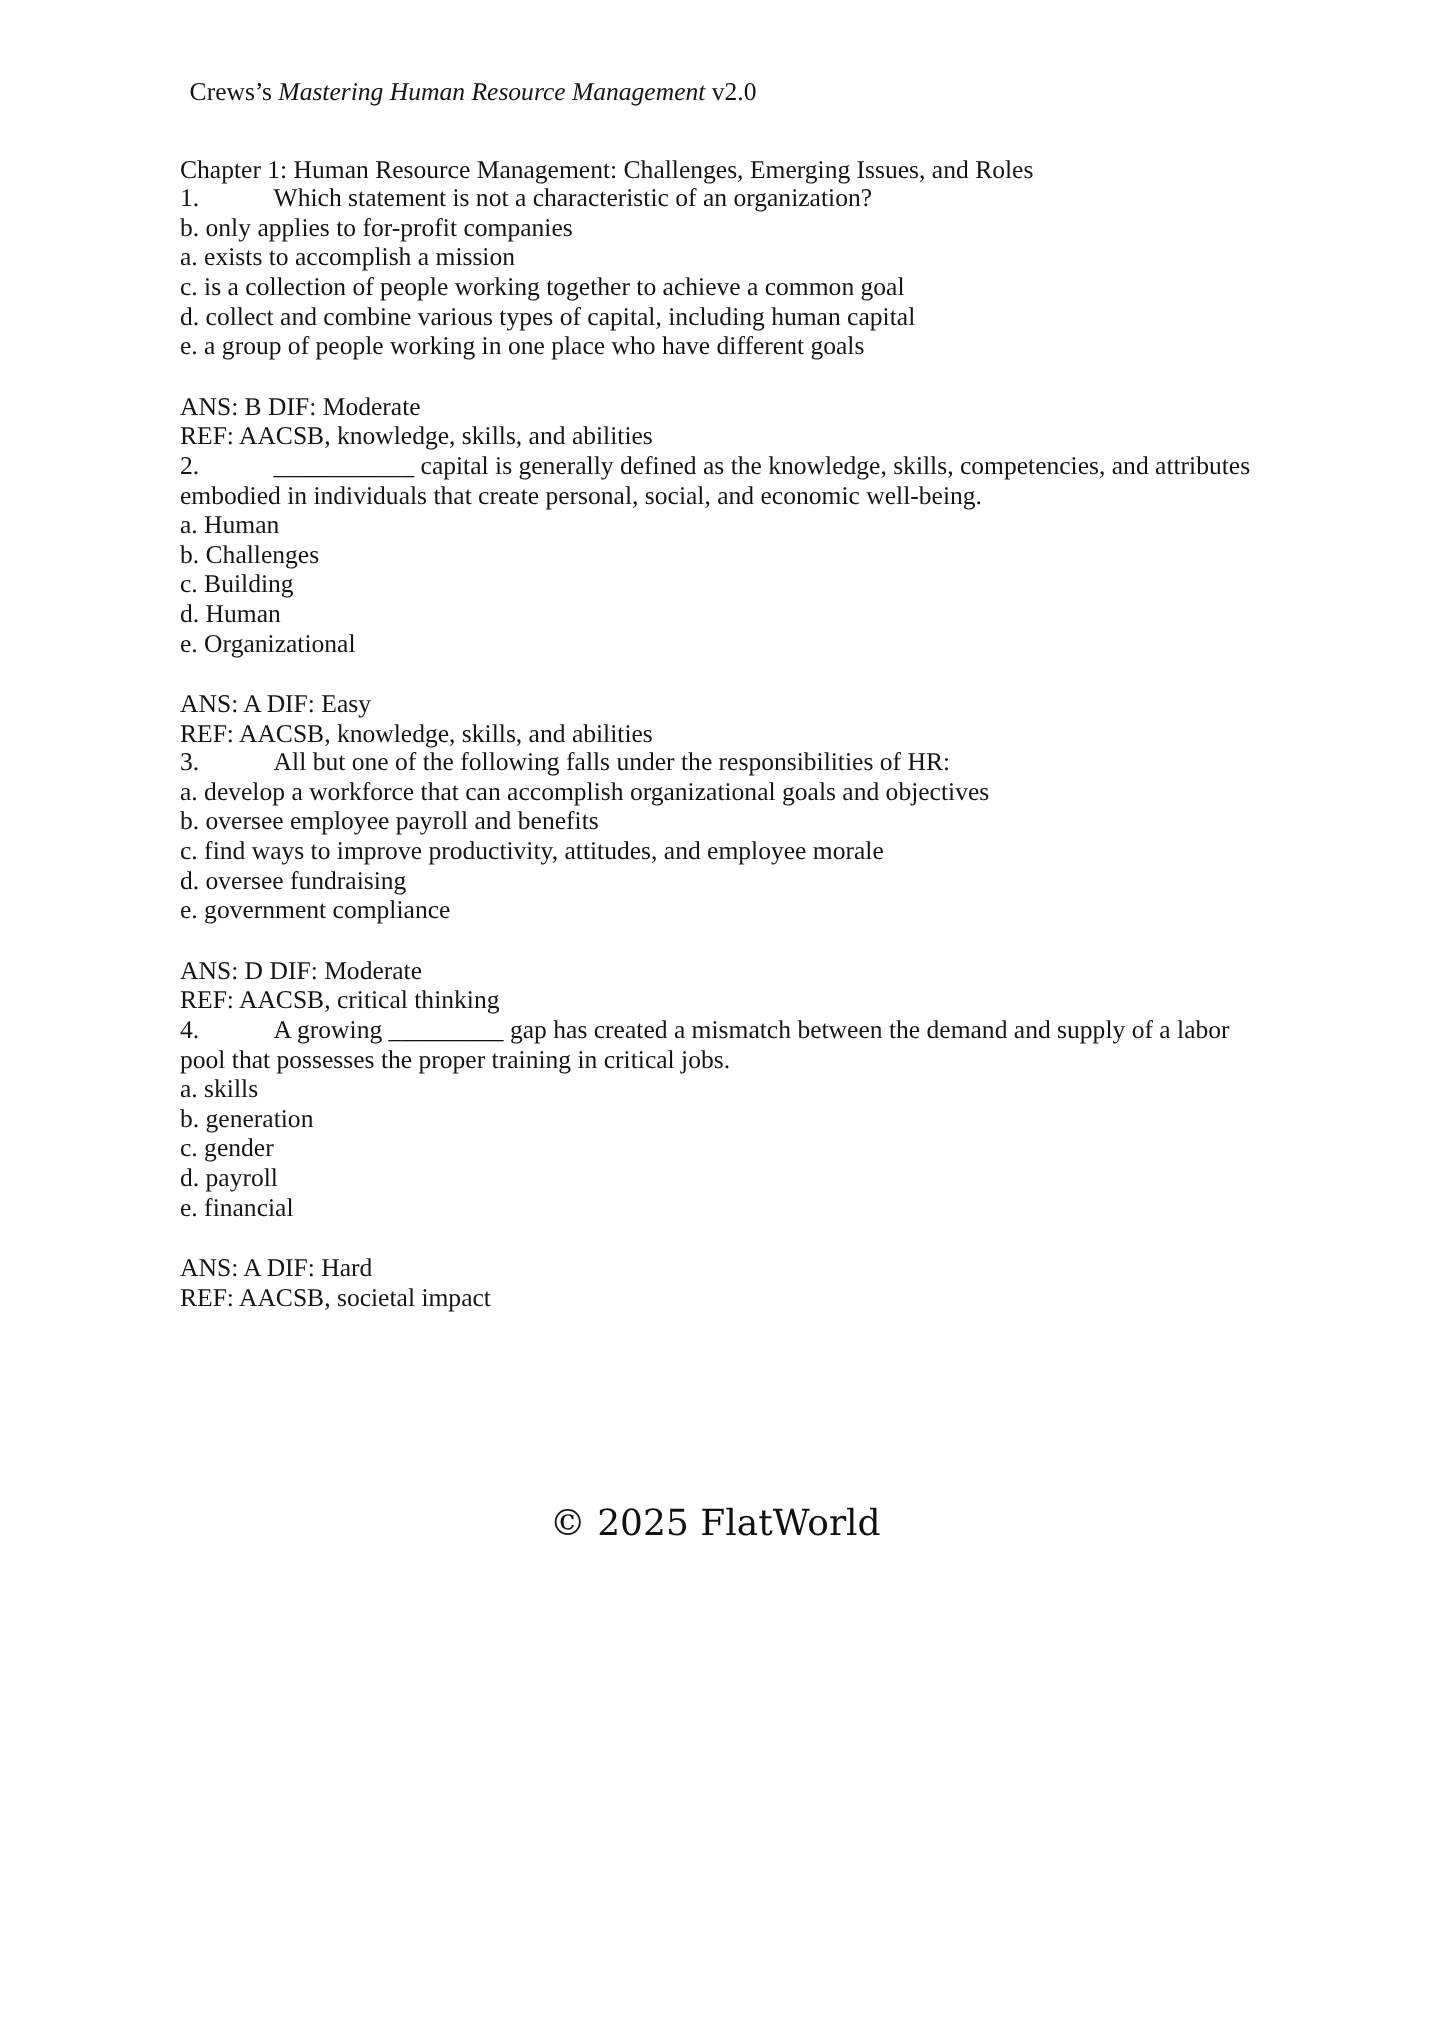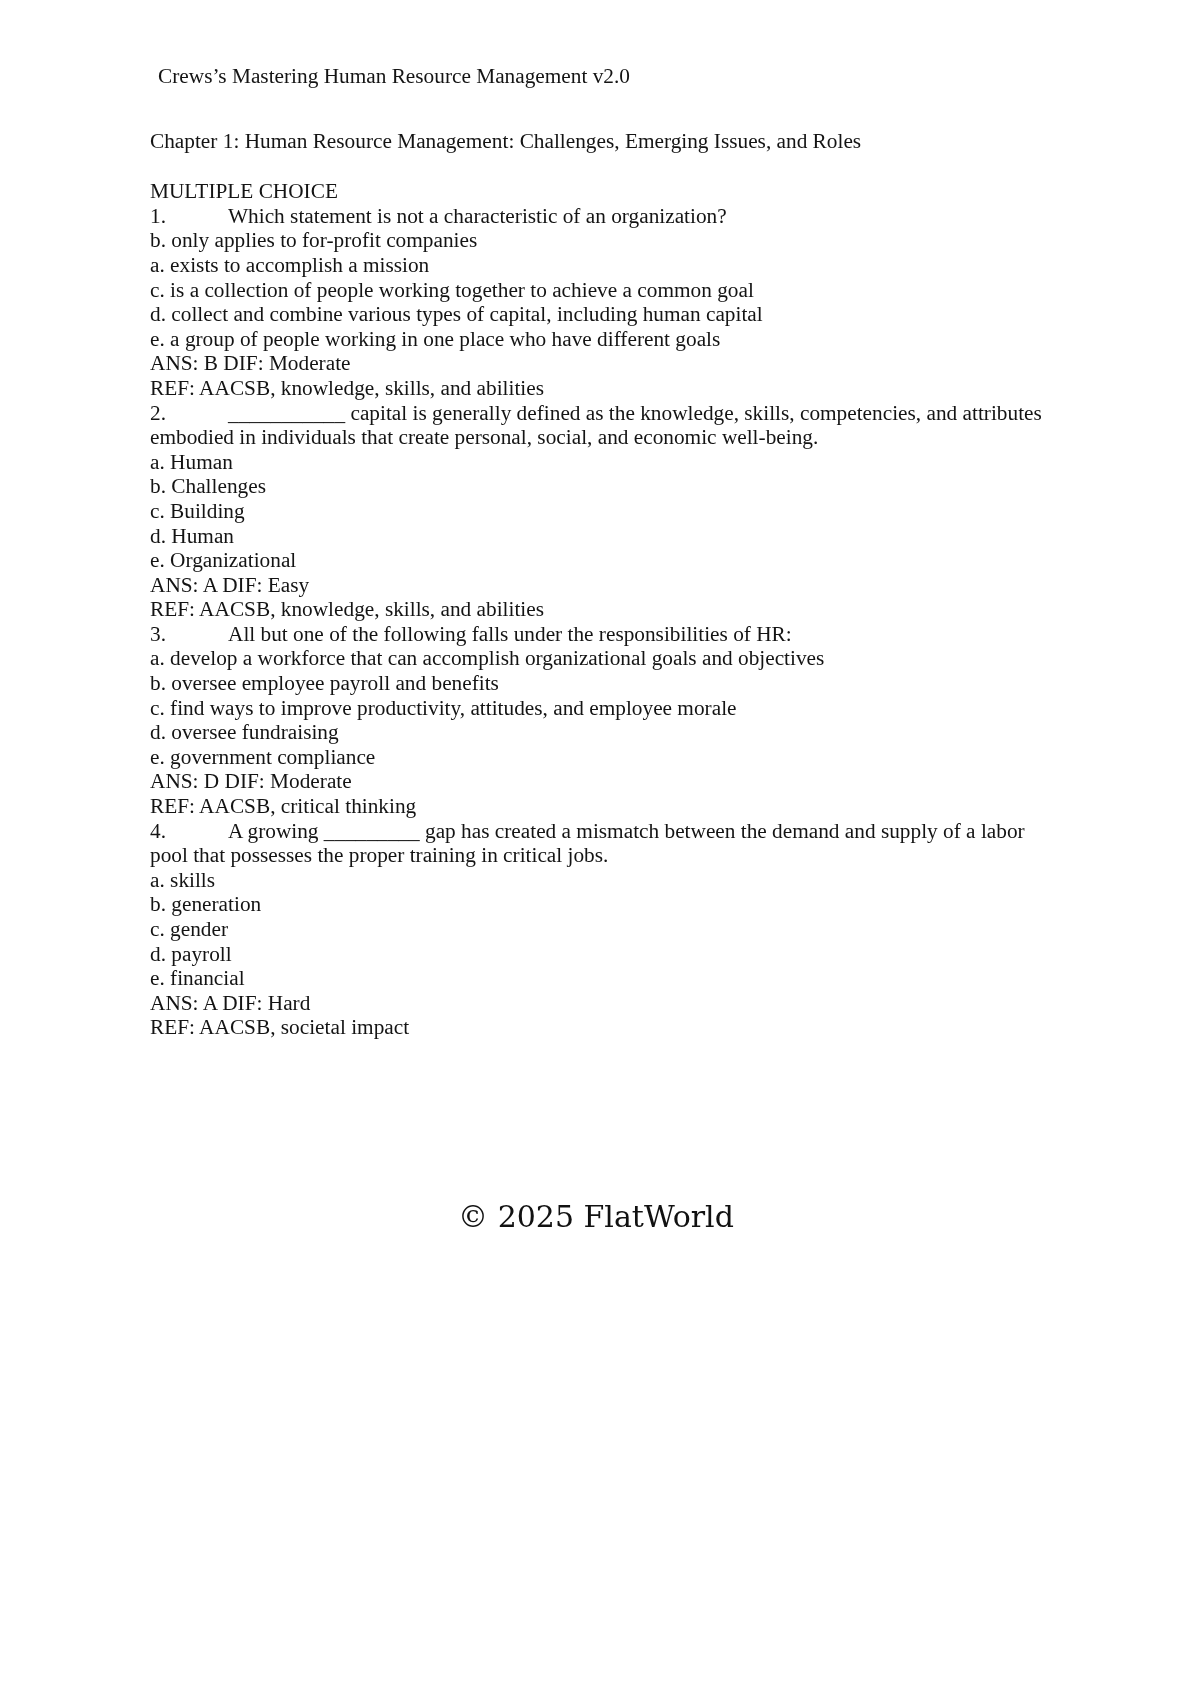--- a/index.html
+++ b/index.html
@@ -29,35 +29,37 @@
     padding: 64px 150px 0 150px;
     width: 100%;
   }
 
   .doc-header {
     padding-left: 8px;
     white-space: nowrap;
   }
 
   .doc-header .italic {
+    font-style: italic;
   }
 
   .chapter-title {
     margin-top: 40px;
     font-family: Liberation Serif, serif;
   }
 
   .section-heading {
     margin-top: 26px;
   }
 
   .question-block {
   }
 
   .answer-block {
+    margin-top: 26px;
   }
 
   .qnum {
     display: inline-block;
     width: 78px;
   }
 
   .stem, .option, .meta-line {
     text-align: left;
   }
@@ -74,21 +76,20 @@
 </head>
 <body>
 
 <div class="page">
   <div class="content">
 
     <div class="doc-header"><span>Crews’s </span><span class="italic">Mastering Human Resource Management</span><span> v2.0</span></div>
 
     <div class="chapter-title">Chapter 1: Human Resource Management: Challenges, Emerging Issues, and Roles</div>
 
-    <div class="section-heading">MULTIPLE CHOICE</div>
 
     <div class="question-block">
       <p class="stem"><span class="qnum">1.</span><span>Which statement is not a characteristic of an organization?</span></p>
       <div class="option">b. only applies to for-profit companies</div>
       <div class="option">a. exists to accomplish a mission</div>
       <div class="option">c. is a collection of people working together to achieve a common goal</div>
       <div class="option">d. collect and combine various types of capital, including human capital</div>
       <div class="option">e. a group of people working in one place who have different goals</div>
     </div>
     <div class="answer-block">

